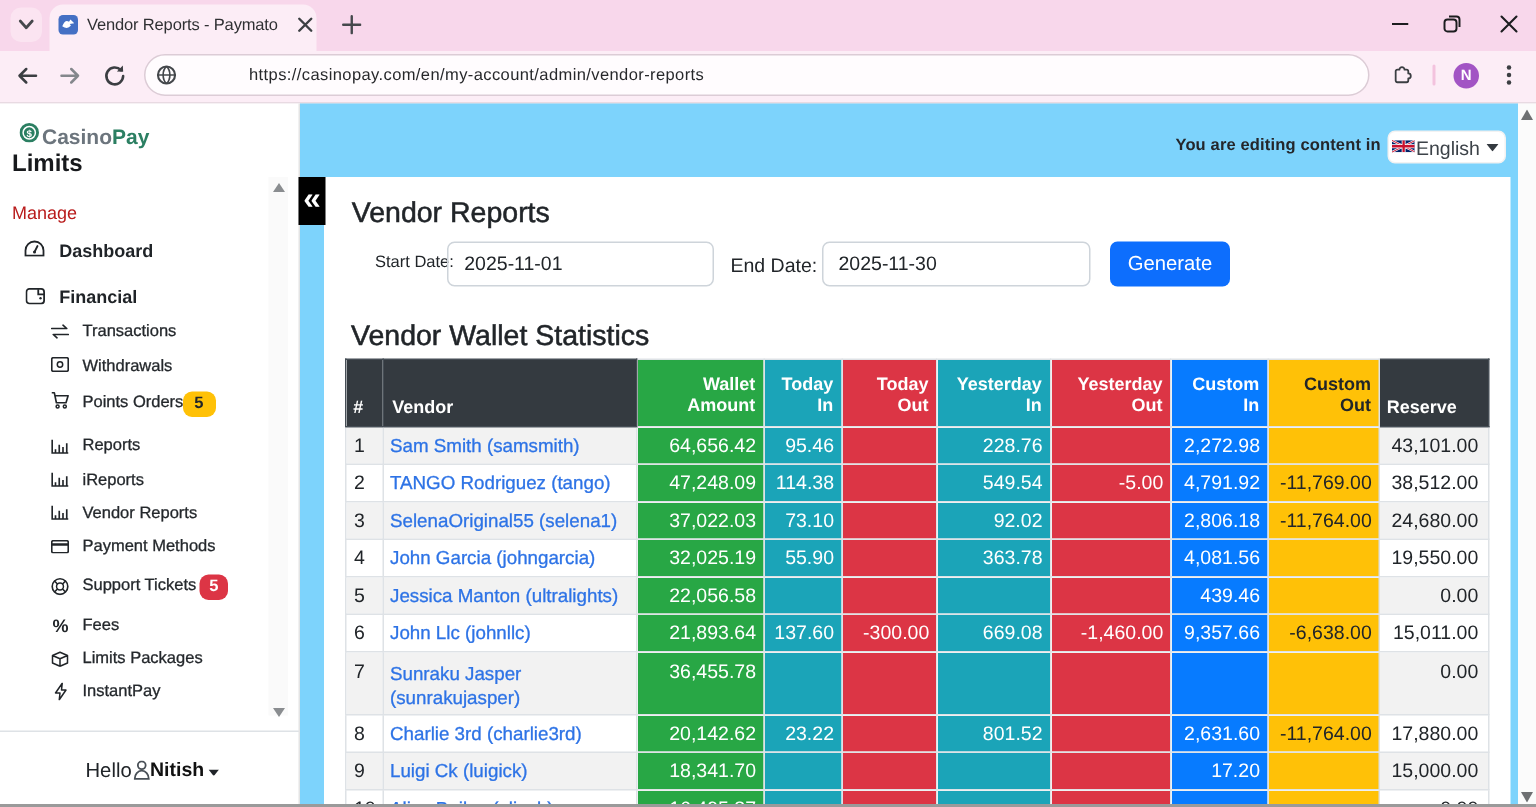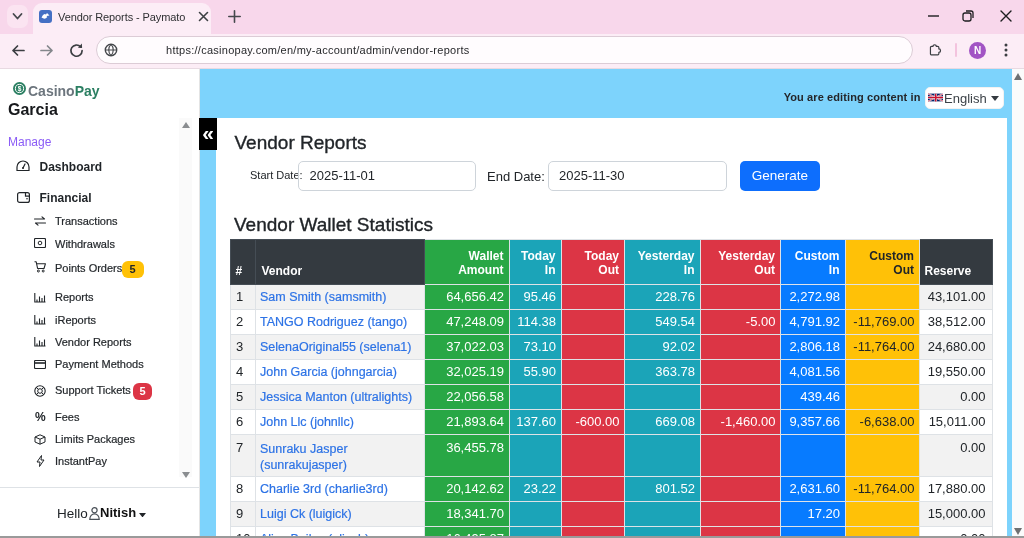--- a/index.html
+++ b/index.html
@@ -110,31 +110,31 @@
   </svg>
 
 <div class="abs" id="sidebar">
   
   <svg class="abs" style="left:13px;top:13px" width="13" height="13" viewBox="0 0 26 26">
     <circle cx="13" cy="13" r="13" fill="#2b7f62"></circle>
     <circle cx="13" cy="13" r="8.2" fill="none" stroke="#fff" stroke-width="2"></circle>
     <text x="13" y="18" font-size="13" font-weight="bold" fill="#fff" text-anchor="middle" font-family="Liberation Sans">$</text>
   </svg>
   <div class="abs" style="left:28px;top:13.5px;font-size:14px;font-weight:700;color:#6c757d">Casino<span style="color:#2b7f62">Pay</span></div>
-  <div class="abs" style="left:8px;top:31.5px;font-size:16px;font-weight:700;color:#17191c">Garcia</div>
+  <div class="abs" style="left:8px;top:31.5px;font-size:16px;font-weight:700;color:#17191c">Limits</div>
   
   <div class="abs" id="sidebtrack"></div>
   <svg class="abs" style="left:182px;top:53px" width="8" height="6" viewBox="0 0 8 6">
       <path d="M4 0 L8 6 L0 6 Z" fill="#8a8d90"></path>
     </svg>
   <svg class="abs" style="left:182px;top:403px" width="8" height="6" viewBox="0 0 8 6">
       <path d="M0 0 L8 0 L4 6 Z" fill="#8a8d90"></path>
     </svg>
 
-  <div class="abs" style="left:8px;top:66px;font-size:12px;color:#8b5cf6">Manage</div>
+  <div class="abs" style="left:8px;top:66px;font-size:12px;color:#b91c1c">Manage</div>
 
   <div class="topitem" style="top:91px">Dashboard</div>
   <div class="topitem" style="top:122px">Financial</div>
   <div class="subitem" style="top:146px">Transactions</div>
   <div class="subitem" style="top:169px">Withdrawals</div>
   <div class="subitem" style="top:193px">Points Orders</div>
   <div class="badge" style="left:121.5px;top:191.5px;width:22px;height:17px;background:#ffc107;color:#212529;line-height:17px;border-radius:6px">5</div>
   <div class="subitem" style="top:222px">Reports</div>
   <div class="subitem" style="top:244.5px">iReports</div>
   <div class="subitem" style="top:266.5px">Vendor Reports</div>
@@ -319,21 +319,21 @@
             <td class="r"></td>
             <td class="b">439.46</td>
             <td class="y"></td>
             <td class="res">0.00</td>
           </tr>
         <tr>
             <td class="n">6</td>
             <td class="v"><a>John Llc (johnllc)</a></td>
             <td class="g">21,893.64</td>
             <td class="t">137.60</td>
-            <td class="r">-600.00</td>
+            <td class="r">-300.00</td>
             <td class="t">669.08</td>
             <td class="r">-1,460.00</td>
             <td class="b">9,357.66</td>
             <td class="y">-6,638.00</td>
             <td class="res">15,011.00</td>
           </tr>
         <tr class="odd" style="height:42px">
             <td class="n" style="vertical-align:top;padding-top:5px">7</td>
             <td class="v" style="vertical-align:top;padding-top:6px;white-space:normal;line-height:16.5px"><a>Sunraku Jasper (sunrakujasper)</a></td>
             <td class="g" style="vertical-align:top;padding-top:5px">36,455.78</td>

